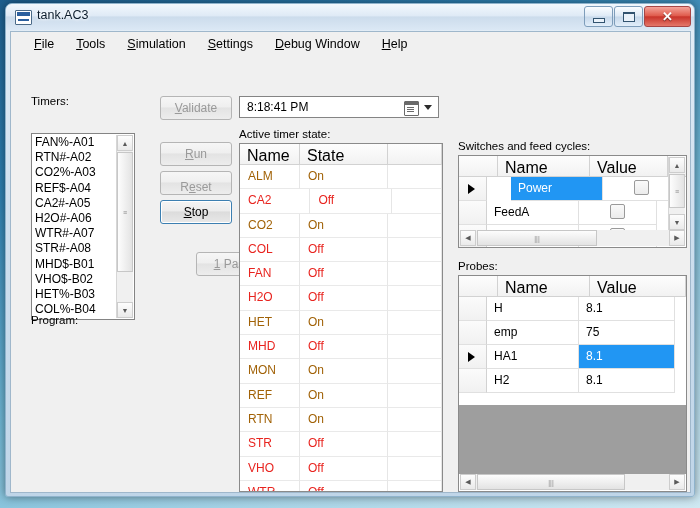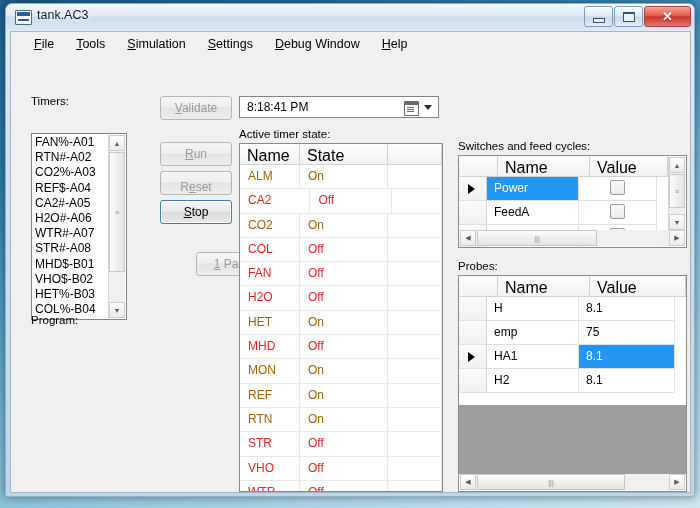--- a/index.html
+++ b/index.html
@@ -292,21 +292,21 @@
     <div class="menubar">
       <div class="menu-item"><u>F</u>ile</div>
       <div class="menu-item"><u>T</u>ools</div>
       <div class="menu-item"><u>S</u>imulation</div>
       <div class="menu-item"><u>S</u>ettings</div>
       <div class="menu-item"><u>D</u>ebug Window</div>
       <div class="menu-item"><u>H</u>elp</div>
     </div>
 
     <div class="groupbox-lbl" style="left:20px; top:63px;">Timers:</div>
-    <div class="listbox" style="left:20px; top:78px; width:96px; height:187px;">
+    <div class="listbox" style="left:20px; top:78px; width:104px; height:187px;">
       <div class="lb-items" id="timer-items">
           <div class="lb-item">FAN%-A01</div>
           <div class="lb-item">RTN#-A02</div>
           <div class="lb-item">CO2%-A03</div>
           <div class="lb-item">REF$-A04</div>
           <div class="lb-item">CA2#-A05</div>
           <div class="lb-item">H2O#-A06</div>
           <div class="lb-item">WTR#-A07</div>
           <div class="lb-item">STR#-A08</div>
           <div class="lb-item">MHD$-B01</div>
@@ -430,21 +430,21 @@
     <div class="groupbox-lbl" style="left:447px; top:108px;">Switches and feed cycles:</div>
     <div class="grid" style="left:447px; top:123px; width:229px; height:93px;">
       <div class="grid-head">
         <div class="hc" style="width:39px;"></div>
         <div class="hc" style="width:92px;">Name</div>
         <div class="hc" style="width:78px;">Value</div>
       </div>
       <div id="sw-rows">
           <div class="grow">
             <div class="rowhdr cur"></div>
-            <div class="gc sel" style="width: 92px;">Power</div>
+            <div class="gc sel" style="width: 92px; margin-left: 24px;">Power</div>
             <div class="gc" style="width: 78px; padding: 0px;">
               <div class="chk"></div>
             </div>
           </div>
           <div class="grow">
             <div class="rowhdr"></div>
             <div class="gc" style="width: 92px;">FeedA</div>
             <div class="gc" style="width: 78px; padding: 0px;">
               <div class="chk"></div>
             </div>

